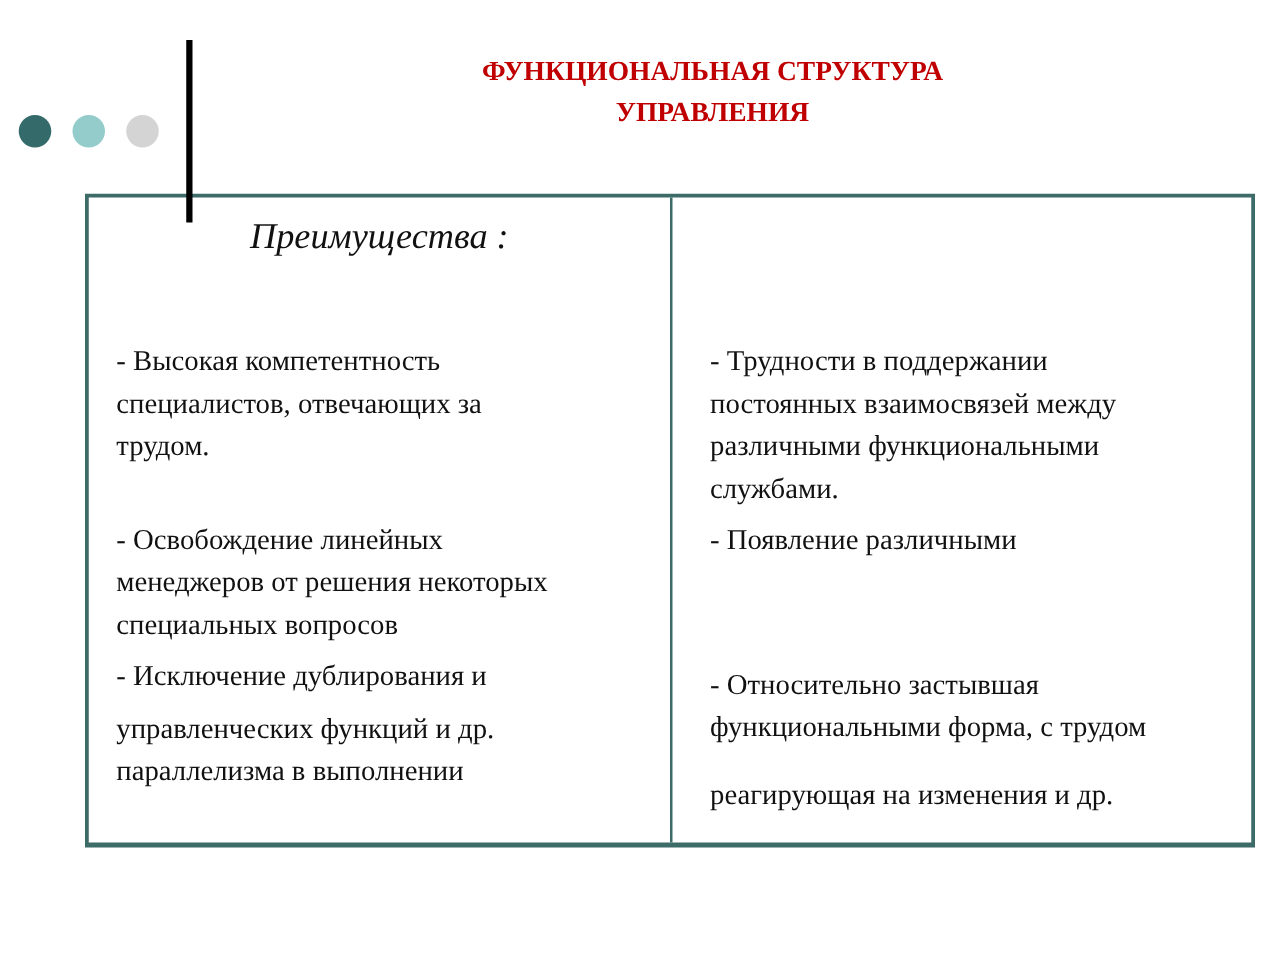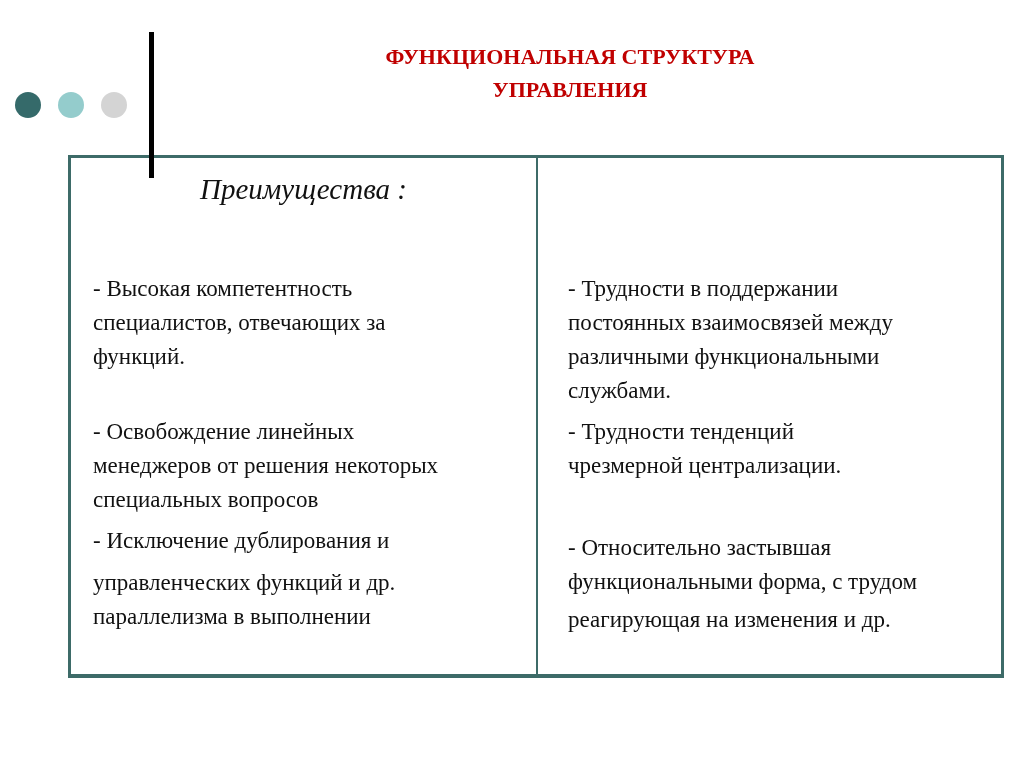--- a/index.html
+++ b/index.html
@@ -51,21 +51,21 @@
 
 <div class="table">
   <div class="divider"></div>
 
   <div class="col col-left">
     <div class="col-head">Преимущества :</div>
 
     <div class="item" style="top:114px;">
       <div>- Высокая компетентность</div>
       <div>специалистов, отвечающих за</div>
-      <div>функций.</div>
+      <div>трудом.</div>
     </div>
 
     <div class="item" style="top:257px;">
       <div>- Освобождение линейных</div>
       <div>менеджеров от решения некоторых</div>
       <div>специальных вопросов</div>
     </div>
 
     <div class="item" style="top:366px;">
       <div>- Исключение дублирования и</div>
@@ -77,23 +77,22 @@
   <div class="col col-right">
 
     <div class="item" style="top:114px;">
       <div>- Трудности в поддержании</div>
       <div>постоянных взаимосвязей между</div>
       <div>различными функциональными</div>
       <div>службами.</div>
     </div>
 
     <div class="item" style="top:257px;">
-      <div>- Трудности тенденций</div>
-      <div>чрезмерной централизации.</div>
+      <div>- Появление различными</div>
     </div>
 
     <div class="item" style="top:373px;">
       <div>- Относительно застывшая</div>
       <div>функциональными форма, с трудом</div>
-      <div style="margin-top:4px;">реагирующая на изменения и др.</div>
+      <div style="margin-top:20px;">реагирующая на изменения и др.</div>
     </div>
   </div>
 </div>
 
 </body></html>

